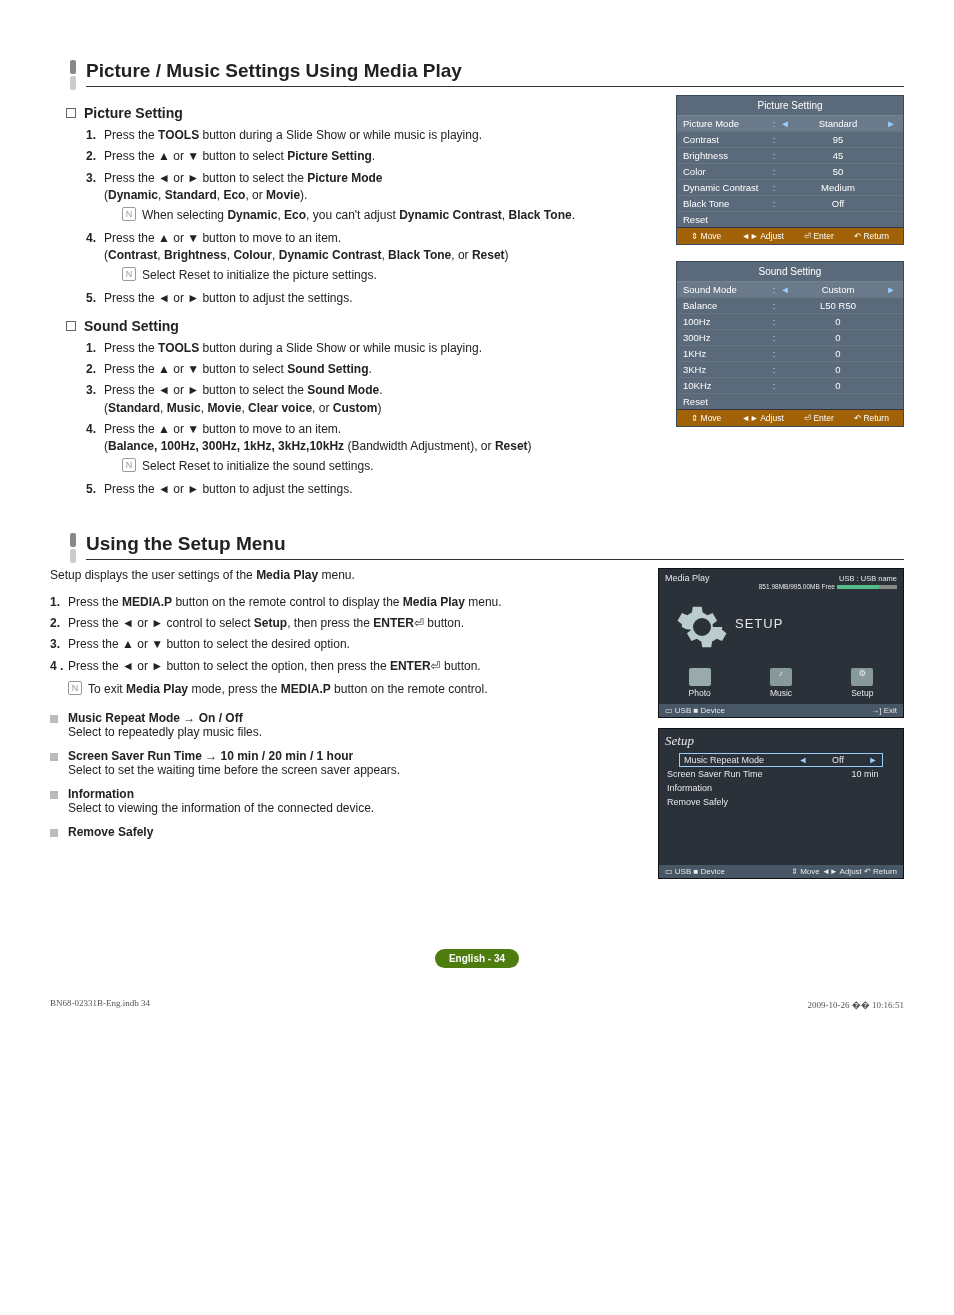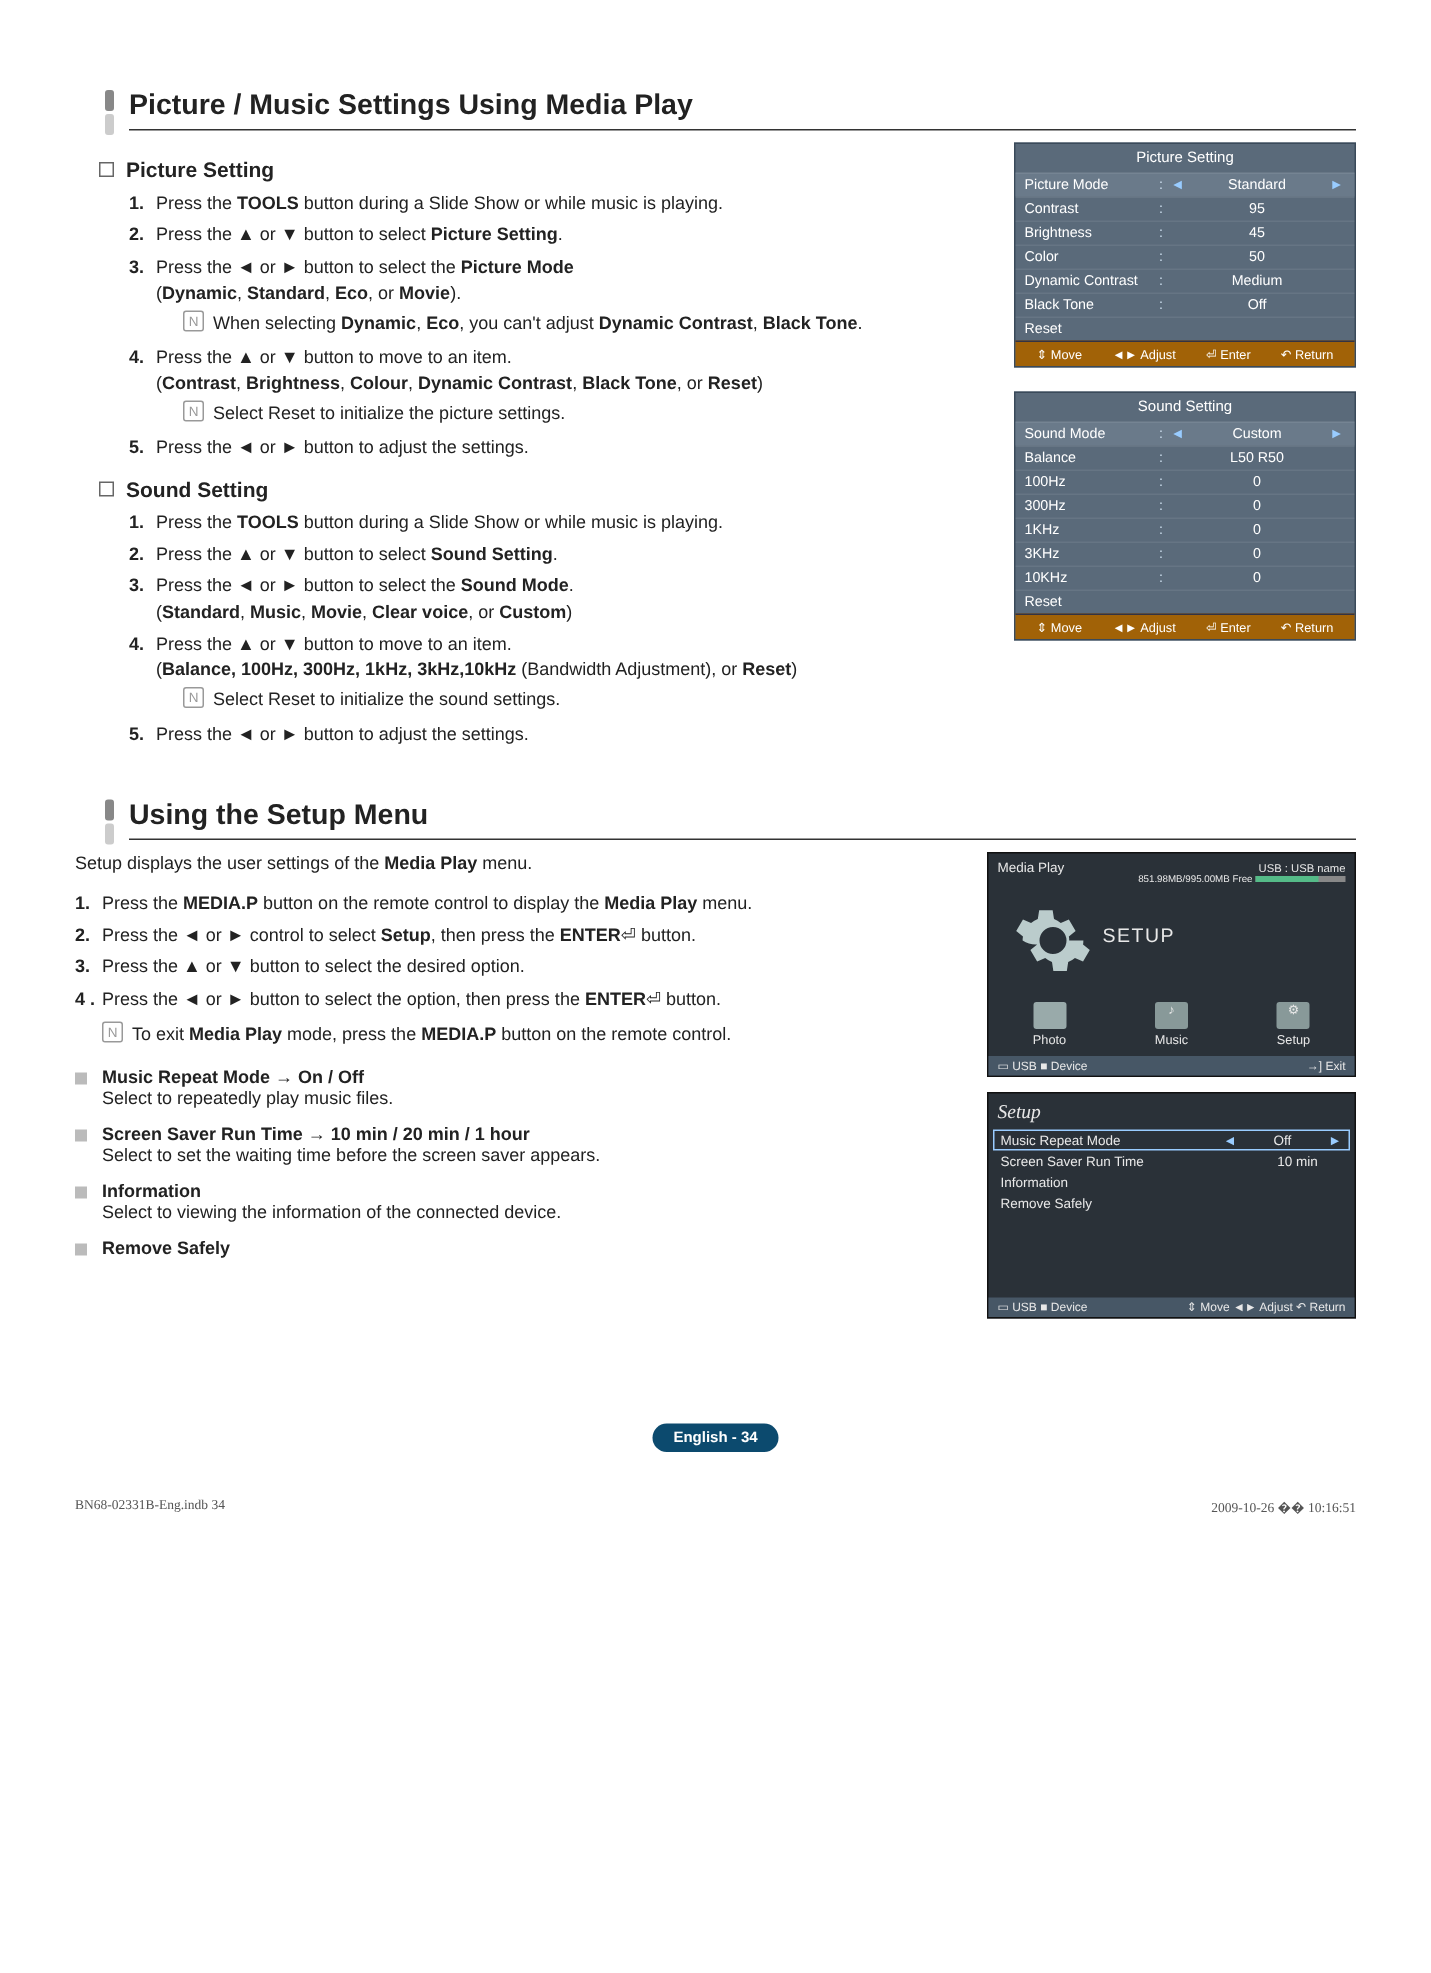--- a/index.html
+++ b/index.html
@@ -49,27 +49,27 @@
   .mp-setup-label{ position:absolute; left:76px; top:22px; font-size:13px; letter-spacing:1px;}
   .mp-items { position:absolute; bottom:6px; left:0; right:0; display:flex; justify-content:space-around;}
   .mp-item { text-align:center; font-size:8.5px;}
   .mp-item .ic { width:22px; height:18px; margin:0 auto 2px; background:#9aa; border-radius:2px; position:relative;}
   .mp-item .ic.music{ background:#899;}
   .mp-item .ic.setup{ background:#899;}
   .mp-bar { background:#475766; display:flex; justify-content:space-between; padding:2px 6px; font-size:8px;}
   .setup-osd { background:#2a3138; color:#e8e8e8; font-size:9px; border:1px solid #111;}
   .setup-osd .stitle { padding:4px 6px; font-size:13px; font-family: Georgia, serif; font-style:italic;}
   .setup-osd .srow { display:flex; padding:2px 8px; align-items:center;}
-  .setup-osd .srow.sel { border:1px solid #9cf; margin:0 3px; padding:1px 4px;}
+  .setup-osd .srow.sel { border:1px solid #9cf; margin:0 20px; padding:1px 4px;}
   .setup-osd .srow .sl { flex:1; }
   .setup-osd .srow .sv { width:60px; text-align:center;}
   .setup-osd .srow .ar { width:10px; text-align:center; color:#9cf;}
   .setup-osd .sspace { height:56px; }
   .page-footer-badge { text-align:center; margin-top:70px;}
-  .badge { display:inline-block; background:#0c4a6e; color:#fff; font-size:10px; font-weight:bold; padding:4px 14px; border-radius:10px;}
+  .badge { display:inline-block; background:#4d7c0f; color:#fff; font-size:10px; font-weight:bold; padding:4px 14px; border-radius:10px;}
   .print-footer { display:flex; justify-content:space-between; font-size:9px; color:#555; margin-top:30px; font-family: 'Times New Roman', serif;}
   b{font-weight:bold;}
   .usb-bar{width:60px;height:4px;background:#888;display:inline-block;vertical-align:middle;margin-left:2px;position:relative;}
   .usb-bar::after{content:"";position:absolute;left:0;top:0;height:100%;width:70%;background:#5b8;}
 </style>
 </head>
 <body>
 
 <div class="page">
 

